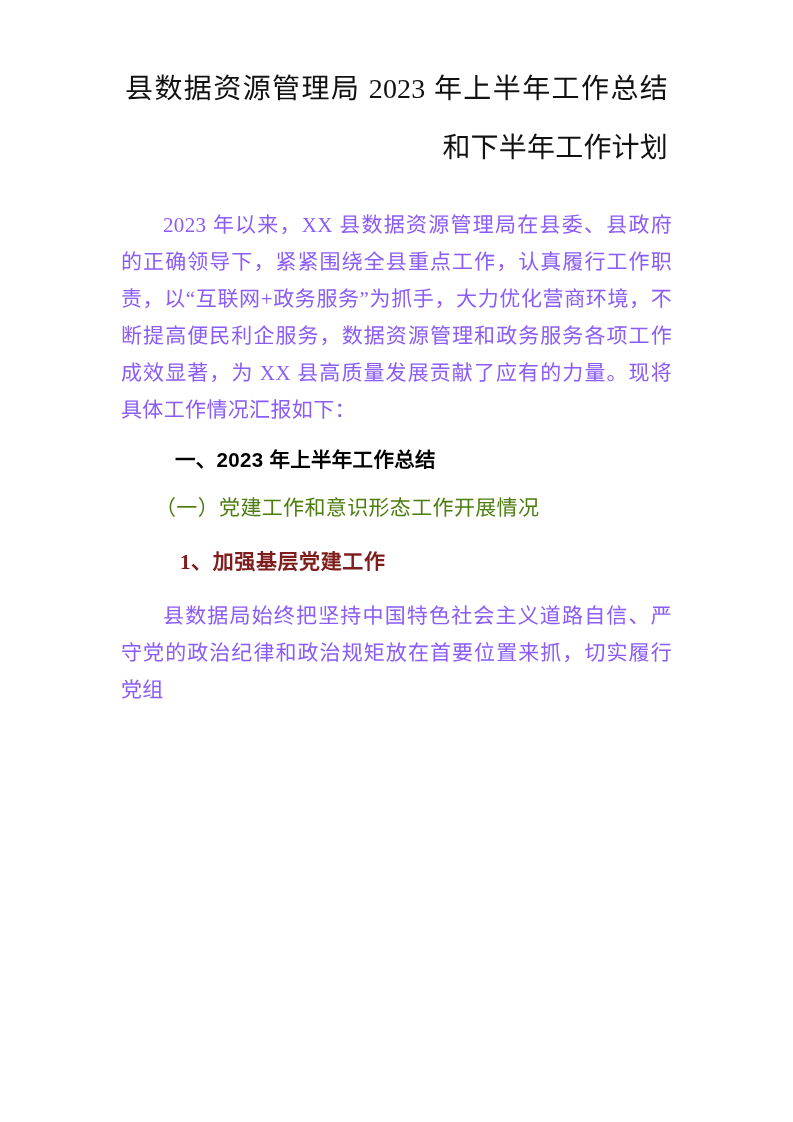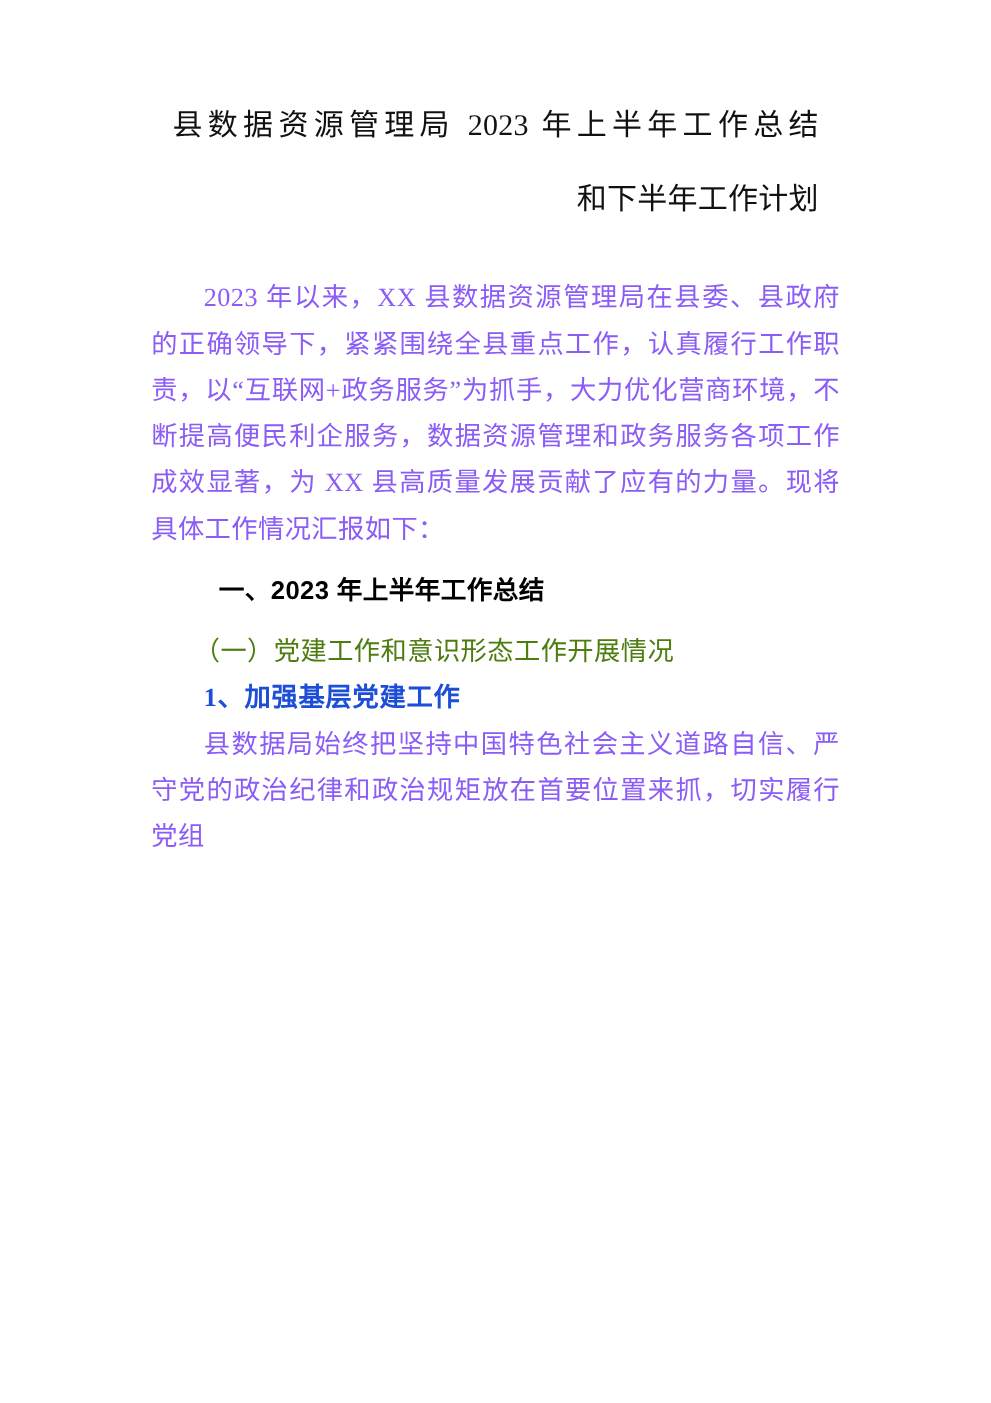--- a/index.html
+++ b/index.html
@@ -21,24 +21,24 @@
     position: relative;
     width: 793px;
     height: 1122px;
     box-sizing: border-box;
     padding: 0 121px;
     background: #ffffff;
   }
 
   
   .doc-title {
-    margin: 17px;
+    margin: 4px;
     padding-top: 55px;
     font-family: "Liberation Serif", "DejaVu Serif", serif;
-    font-size: 24px;
+    font-size: 28px;
     font-weight: 400;
     line-height: 59px;
     text-align: center;
     letter-spacing: 0.2px;
     white-space: normal;
     color: #111111;
   }
   .doc-title .tl-1 {
     display: block;
     text-align: justify;
@@ -86,28 +86,28 @@
     font-size: 21px;
     font-weight: 400;
     line-height: 37px;
     text-indent: 34px;
     letter-spacing: 0.35px;
     color: #4d7c0f;
   }
 
   
   h4.h-lvl3 {
-    margin: 0;
+    margin: 17px;
     font-family: "Liberation Serif", "DejaVu Serif", serif;
     font-size: 21px;
     font-weight: 700;
     line-height: 37px;
     text-indent: 42px;
     letter-spacing: 0.6px;
-    color: #1d4ed8;
+    color: #7f1d1d;
   }
 </style>
 </head>
 <body>
 
 <div class="page">
 
   <h1 class="doc-title">
     <span class="tl-1">县数据资源管理局 2023 年上半年工作总结</span>
     <span class="tl-2">和下半年工作计划</span>

